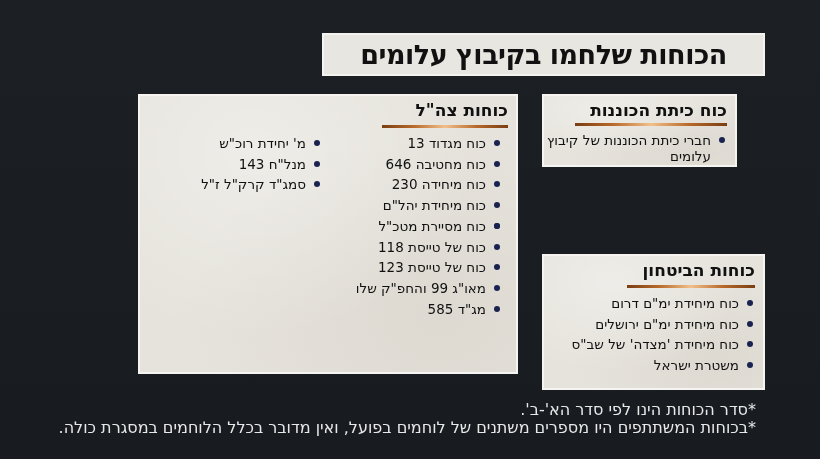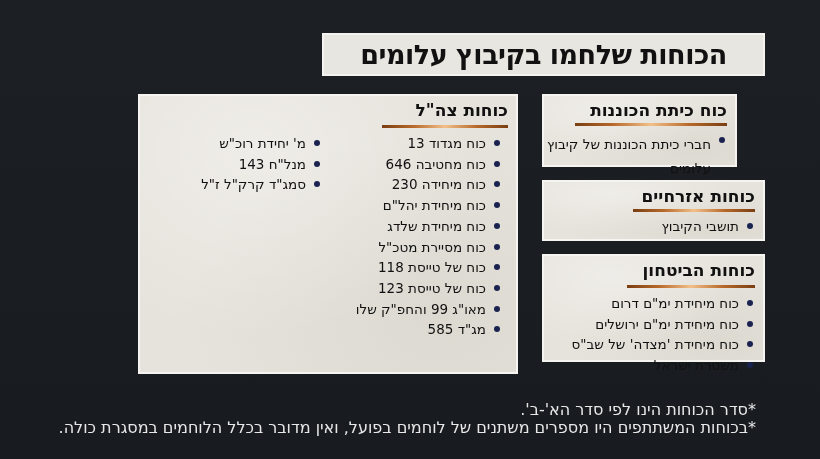--- a/index.html
+++ b/index.html
@@ -42,21 +42,21 @@
     }
     ul { list-style: none; }
     li {
       position: relative; font-size: 13.5px; color: #111; line-height: 20.7px;
       padding-right: 16px; white-space: nowrap;
     }
     li .dot {
       position: absolute; right: 2px; top: 7px; width: 6px; height: 6px;
       border-radius: 50%; background: #1a2350;
     }
-    li.wrap { white-space: normal; line-height: 24px; }
+    li.wrap { white-space: normal; line-height: 16px; }
     li.wrap .dot { top: 5px; }
     .notes {
       position: absolute; right: 64px; top: 401px; direction: rtl;
       color: #e8e8e8; font-size: 16px; line-height: 18px; text-align: right;
     }
   </style>
 </head>
 <body>
 
 <div class="canvas">
@@ -66,21 +66,21 @@
   </div>
 
   <div class="paper" style="left:138px; top:94px; width:380px; height:280px;">
     <div class="box-title">כוחות צה"ל</div>
     <div class="underline" style="right:8px; top:29px; width:126px;"></div>
     <ul style="position:absolute; right:14px; top:37px;">
       <li><span class="dot"></span><span>כוח מגדוד 13</span></li>
       <li><span class="dot"></span><span>כוח מחטיבה 646</span></li>
       <li><span class="dot"></span><span>כוח מיחידה 230</span></li>
       <li><span class="dot"></span><span>כוח מיחידת יהל"ם</span></li>
-      <li><span class="dot"></span><span>כוח מיחידת שלדג</span></li>
+      <li><span class="dot"></span></li>
       <li><span class="dot"></span><span>כוח מסיירת מטכ"ל</span></li>
       <li><span class="dot"></span><span>כוח של טייסת 118</span></li>
       <li><span class="dot"></span><span>כוח של טייסת 123</span></li>
       <li><span class="dot"></span><span>מאו"ג 99 והחפ"ק שלו</span></li>
       <li><span class="dot"></span><span>מג"ד 585</span></li>
     </ul>
     <ul style="position:absolute; right:194px; top:37px;">
       <li><span class="dot"></span><span>מ' יחידת רוכ"ש</span></li>
       <li><span class="dot"></span><span>מנל"ח 143</span></li>
       <li><span class="dot"></span><span>סמג"ד קרק"ל ז"ל</span></li>
@@ -88,29 +88,22 @@
   </div>
 
   <div class="paper" style="left:542px; top:94px; width:195px; height:73px;">
     <div class="box-title">כוח כיתת הכוננות</div>
     <div class="underline" style="right:8px; top:27px; width:152px;"></div>
     <ul style="position:absolute; right:8px; top:36px; width:180px;">
       <li class="wrap"><span class="dot"></span><span>חברי כיתת הכוננות של קיבוץ עלומים</span></li>
     </ul>
   </div>
 
-  <div class="paper" style="left:542px; top:180px; width:223px; height:61px;">
-    <div class="box-title">כוחות אזרחיים</div>
-    <div class="underline" style="right:8px; top:27px; width:122px;"></div>
-    <ul style="position:absolute; right:8px; top:34px;">
-      <li><span class="dot"></span><span>תושבי הקיבוץ</span></li>
-    </ul>
-  </div>
 
-  <div class="paper" style="left:542px; top:254px; width:223px; height:108px;">
+  <div class="paper" style="left:542px; top:254px; width:223px; height:136px;">
     <div class="box-title">כוחות הביטחון</div>
     <div class="underline" style="right:8px; top:29px; width:128px;"></div>
     <ul style="position:absolute; right:8px; top:37px;">
       <li><span class="dot"></span><span>כוח מיחידת ימ"ם דרום</span></li>
       <li><span class="dot"></span><span>כוח מיחידת ימ"ם ירושלים</span></li>
       <li><span class="dot"></span><span>כוח מיחידת 'מצדה' של שב"ס</span></li>
       <li><span class="dot"></span><span>משטרת ישראל</span></li>
     </ul>
   </div>
 

